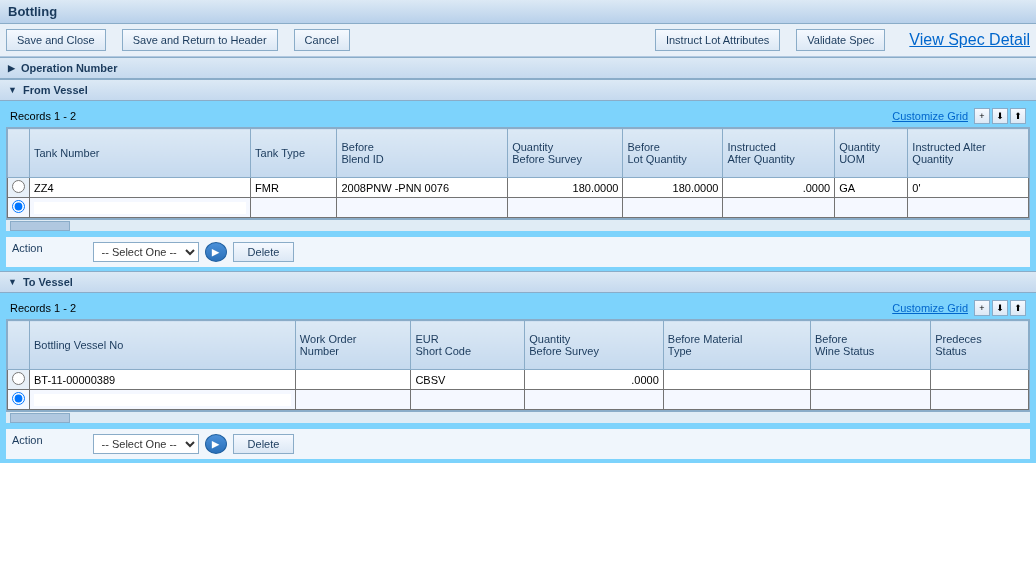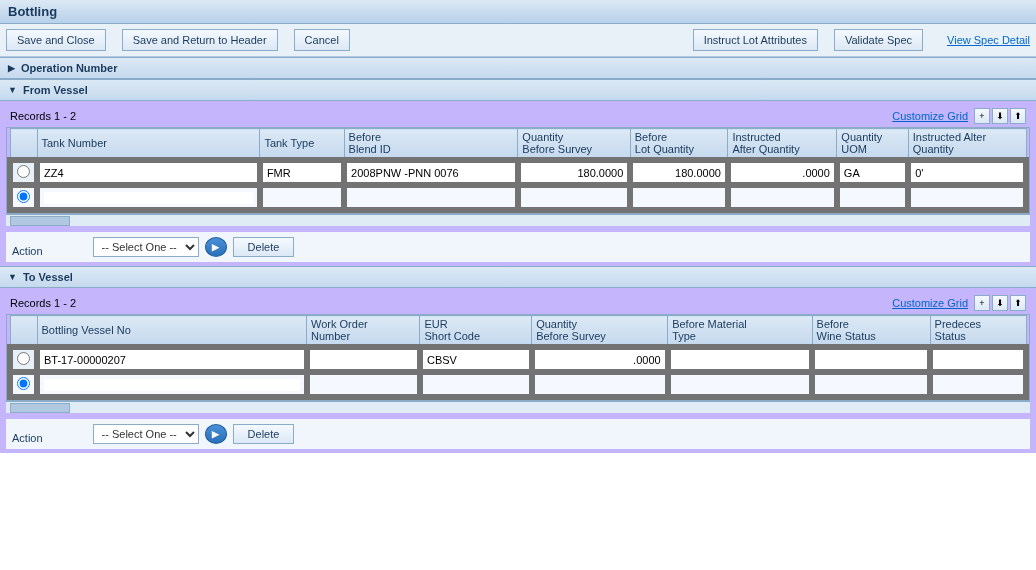--- a/index.html
+++ b/index.html
@@ -33,42 +33,42 @@
       border: 1px solid #8aacc8;
       padding: 4px 10px;
       font-size: 11px;
       cursor: pointer;
       color: #1a3a5c;
     }
     .toolbar-link {
       color: #0066cc;
       text-decoration: underline;
       cursor: pointer;
-      font-size: 11px;
+      font-size: 16px;
       margin-left: 8px;
     }
     .toolbar-spacer { flex: 1; }
     .section-header {
       display: flex;
       align-items: center;
       padding: 4px 8px;
       background: linear-gradient(to bottom, #dce9f5, #c5d9ee);
       border-top: 1px solid #8aacc8;
       border-bottom: 1px solid #8aacc8;
       font-weight: bold;
       font-size: 11px;
       color: #1a3a5c;
     }
     .section-header .toggle-icon {
       margin-right: 6px;
       font-size: 9px;
       cursor: pointer;
     }
     .section-content {
-      background: #c4b5fd;
+      background: #7dd3fc;
       padding: 4px 6px;
     }
     .grid-header-bar {
       display: flex;
       justify-content: space-between;
       align-items: center;
       padding: 3px 4px;
       font-size: 11px;
     }
     .grid-header-bar .customize-link {
@@ -93,42 +93,42 @@
     }
     .data-table {
       width: 100%;
       border-collapse: collapse;
       font-size: 11px;
       border: 1px solid #8aacc8;
     }
     .data-table th {
       background: linear-gradient(to bottom, #dce9f5, #c5d9ee);
       border: 1px solid #8aacc8;
-      padding: 2px 4px;
+      padding: 12px 4px;
       text-align: left;
       font-weight: normal;
       color: #1a3a5c;
       white-space: nowrap;
     }
     .data-table td {
-      border: 6px solid #737373;
+      border: 1px solid #737373;
       padding: 2px 4px;
       background: #fff;
       white-space: nowrap;
     }
     .data-table tr:nth-child(even) td { background: #f5f8ff; }
     .data-table td.radio-cell {
       width: 20px;
       text-align: center;
       background: #e8f0f8;
     }
     .radio-cell input[type=radio] { margin: 0; }
     .action-bar {
       display: flex;
-      align-items: flex-end;
+      align-items: flex-start;
       padding: 5px 6px;
       gap: 6px;
       background: #f0f6fc;
     }
     .action-label { font-size: 11px; color: #1a3a5c; }
     .action-select {
       border: 1px solid #8aacc8;
       padding: 2px 4px;
       font-size: 11px;
       background: #fff;
@@ -295,21 +295,21 @@
           <th>EUR<br>Short Code</th>
           <th>Quantity<br>Before Survey</th>
           <th>Before Material<br>Type</th>
           <th>Before<br>Wine Status</th>
           <th>Predeces<br>Status</th>
         </tr>
       </thead>
       <tbody>
         <tr>
           <td class="radio-cell"><input type="radio" name="to_vessel_radio" style=""></td>
-          <td>BT-17-00000207</td>
+          <td>BT-11-00000389</td>
           <td></td>
           <td>CBSV</td>
           <td style="text-align:right;">.0000</td>
           <td></td>
           <td></td>
           <td></td>
         </tr>
         <tr>
           <td class="radio-cell"><input type="radio" name="to_vessel_radio" checked="" style=""></td>
           <td><input type="text" style="width: 100%; border: none; font-size: 11px;"></td>

